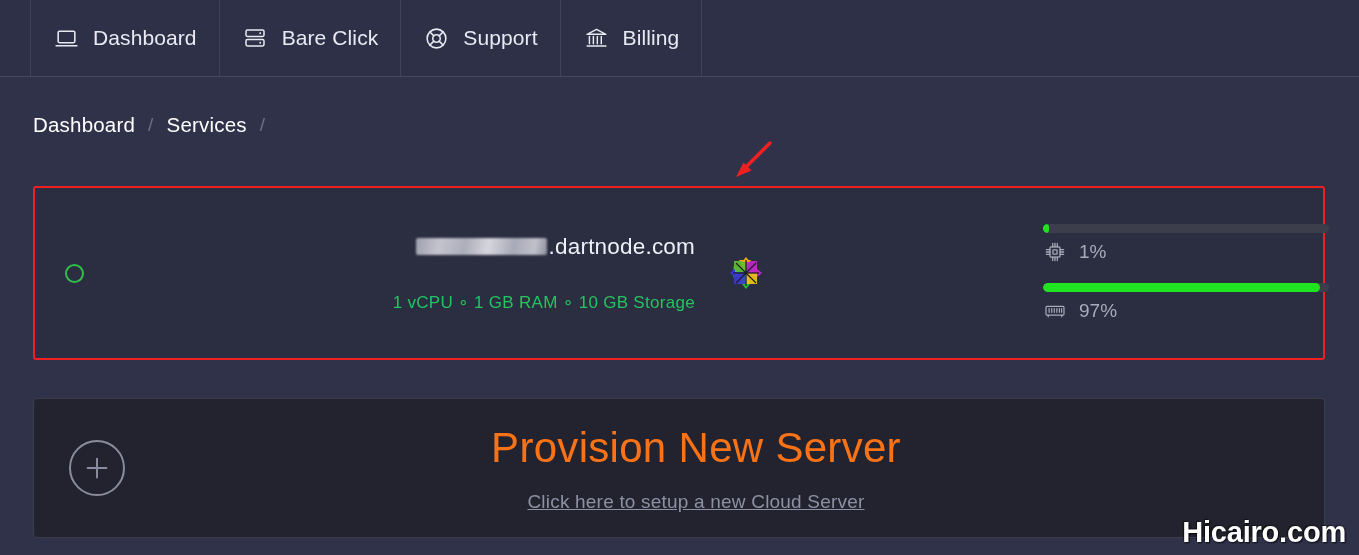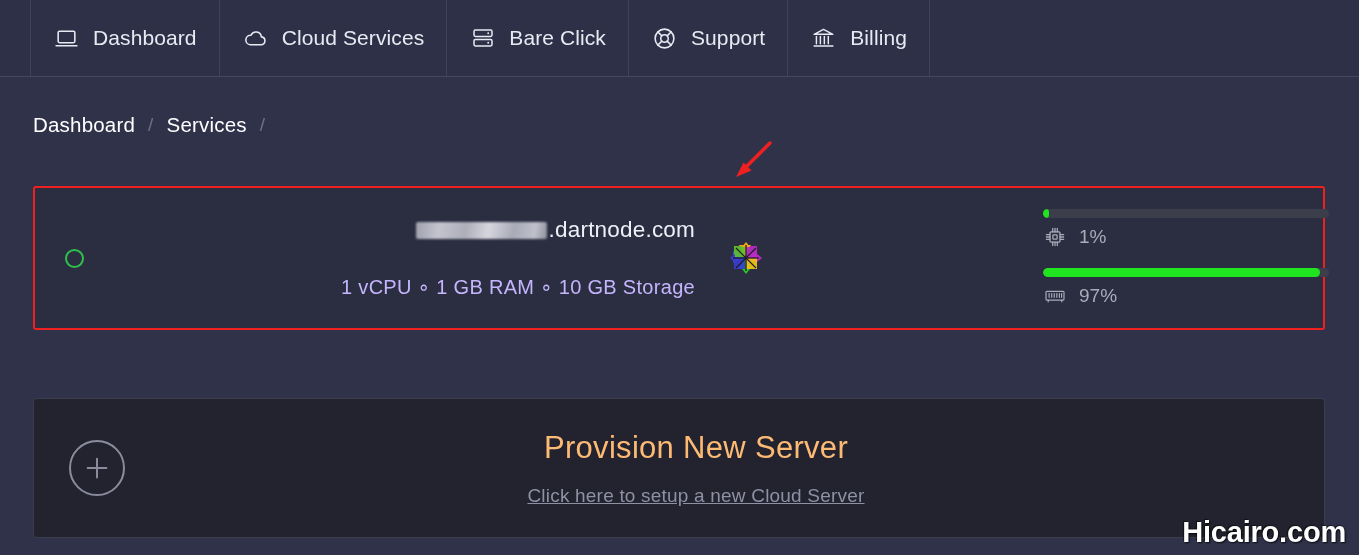--- a/index.html
+++ b/index.html
@@ -83,21 +83,21 @@
     font-size: 19px;
     user-select: none;
   }
 
   
   #server-card {
     position: absolute;
     left: 33px;
     top: 186px;
     width: 1292px;
-    height: 144px;
+    height: 174px;
     background: #2b2d41;
     border: 2px solid #ef2020;
     border-radius: 3px;
     display: flex;
     align-items: center;
     cursor: pointer;
   }
   #status-wrap {
     position: absolute;
     left: 30px;
@@ -137,22 +137,22 @@
     display: inline-block;
     width: 131px;
     height: 17px;
     margin-right: 2px;
     border-radius: 2px;
     background: linear-gradient(100deg,#9fa0ad 0%,#c3c4ce 18%,#adaeba 38%,#d5d6de 55%,#a9aab7 74%,#bfc0ca 90%,#8e8f9c 100%);
     filter: blur(1.1px);
     vertical-align: middle;
   }
   #server-specs {
-    font-size: 20px;
-    color: #c4b5fd;
+    font-size: 17px;
+    color: #22c55e;
     letter-spacing: 0.3px;
     white-space: nowrap;
     margin-top: 19px;
   }
   #os-badge {
     position: absolute;
     left: 694px;
     top: 50%;
     transform: translateY(-50%);
     width: 34px;
@@ -246,22 +246,22 @@
     top: 0;
     height: 100%;
     width: 420px;
     display: flex;
     flex-direction: column;
     align-items: center;
     justify-content: center;
     gap: 19px;
   }
   #provision-title {
-    font-size: 31px;
-    color: #fdba74;
+    font-size: 42px;
+    color: #f97316;
     letter-spacing: 0.3px;
     white-space: nowrap;
   }
   #provision-sub {
     font-size: 19px;
     color: #8e90a4;
     letter-spacing: 0.2px;
     white-space: nowrap;
     text-decoration: underline;
   }
@@ -290,28 +290,20 @@
     <div class="nav-item">
       <span class="nav-icon">
         <svg width="25" height="25" viewBox="0 0 24 24" fill="none" stroke="#e8e9f2" stroke-width="1.5" stroke-linecap="round" stroke-linejoin="round">
           <rect x="4" y="5" width="16" height="11" rx="1.3"></rect>
           <line x1="2" y1="19" x2="22" y2="19"></line>
         </svg>
       </span>
       <span>Dashboard</span>
     </div>
 
-    <div class="nav-item">
-      <span class="nav-icon">
-        <svg width="25" height="25" viewBox="0 0 24 24" fill="none" stroke="#e8e9f2" stroke-width="1.5" stroke-linecap="round" stroke-linejoin="round">
-          <path d="M7 18h10.2a3.8 3.8 0 0 0 .4-7.58 5.2 5.2 0 0 0-9.9-1.6A4.2 4.2 0 0 0 7 18z"></path>
-        </svg>
-      </span>
-      <span>Cloud Services</span>
-    </div>
 
     <div class="nav-item">
       <span class="nav-icon">
         <svg width="24" height="24" viewBox="0 0 24 24" fill="none" stroke="#e8e9f2" stroke-width="1.5" stroke-linecap="round" stroke-linejoin="round">
           <rect x="3" y="4" width="18" height="6.5" rx="1.4"></rect>
           <rect x="3" y="13.5" width="18" height="6.5" rx="1.4"></rect>
           <circle cx="17.2" cy="7.25" r="0.95" fill="#e8e9f2" stroke="none"></circle>
           <circle cx="17.2" cy="16.75" r="0.95" fill="#e8e9f2" stroke="none"></circle>
         </svg>
       </span>

